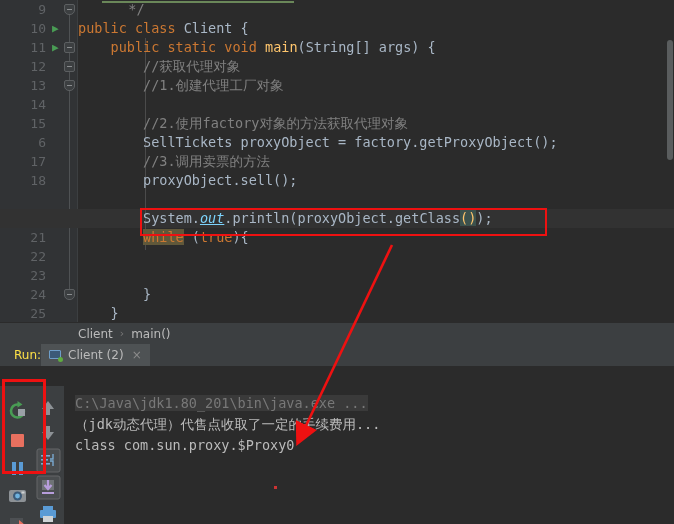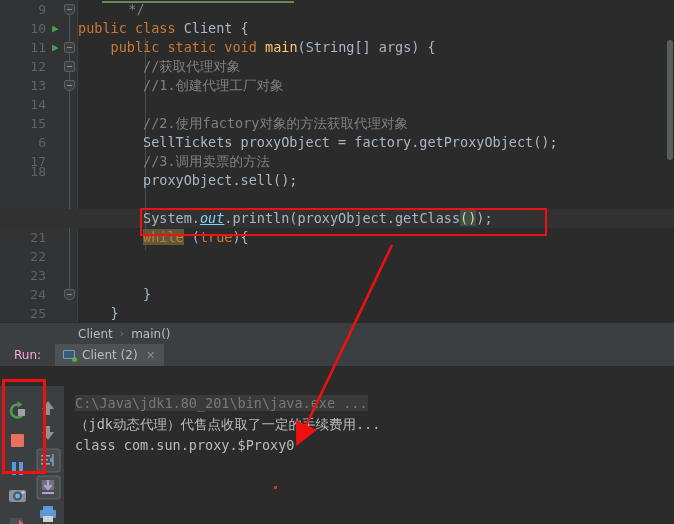--- a/index.html
+++ b/index.html
@@ -140,22 +140,21 @@
     width: 674px; height: 22px;
     background: #3c3f41;
     display: flex;
     align-items: center;
     font-family: "DejaVu Sans", sans-serif;
     font-size: 12px;
     color: #bbbbbb;
   }
   .run-label {
     padding-left: 14px;
-    padding-right: 14px;
-    color: #f9a8d4;
+    color: #fde047;
   }
   .run-tab {
     display: flex;
     align-items: center;
     gap: 5px;
     padding: 0 8px;
     height: 22px;
     background: #4e5254;
   }
   .tab-icon {
@@ -274,21 +273,21 @@
         <div class="runmark" style="position: absolute; top: 38px;">▶</div>
         <div class="fold" style="top: 42px;"></div>
         <div class="ln" style="position: absolute; top: 57px;">12</div>
         <div class="fold" style="top: 61px;"></div>
         <div class="ln" style="position: absolute; top: 76px;">13</div>
         <div class="fold arrow" style="top: 80px;"></div>
         <div class="ln" style="position: absolute; top: 95px;">14</div>
         <div class="ln" style="position: absolute; top: 114px;">15</div>
         <div class="ln" style="position: absolute; top: 133px;">6</div>
         <div class="ln" style="position: absolute; top: 152px;">17</div>
-        <div class="ln" style="position: absolute; top: 162px;">18</div>
+        <div class="ln" style="position: absolute; top: 171px;">18</div>
         <div class="ln" style="position: absolute; top: 205px;">19</div>
         <div class="ln active" style="position: absolute; top: 209px;">20</div>
         <div class="ln" style="position: absolute; top: 228px;">21</div>
         <div class="ln" style="position: absolute; top: 247px;">22</div>
         <div class="ln" style="position: absolute; top: 266px;">23</div>
         <div class="ln" style="position: absolute; top: 285px;">24</div>
         <div class="fold arrow" style="top: 289px;"></div>
         <div class="ln" style="position: absolute; top: 304px;">25</div>
       </div>
 

